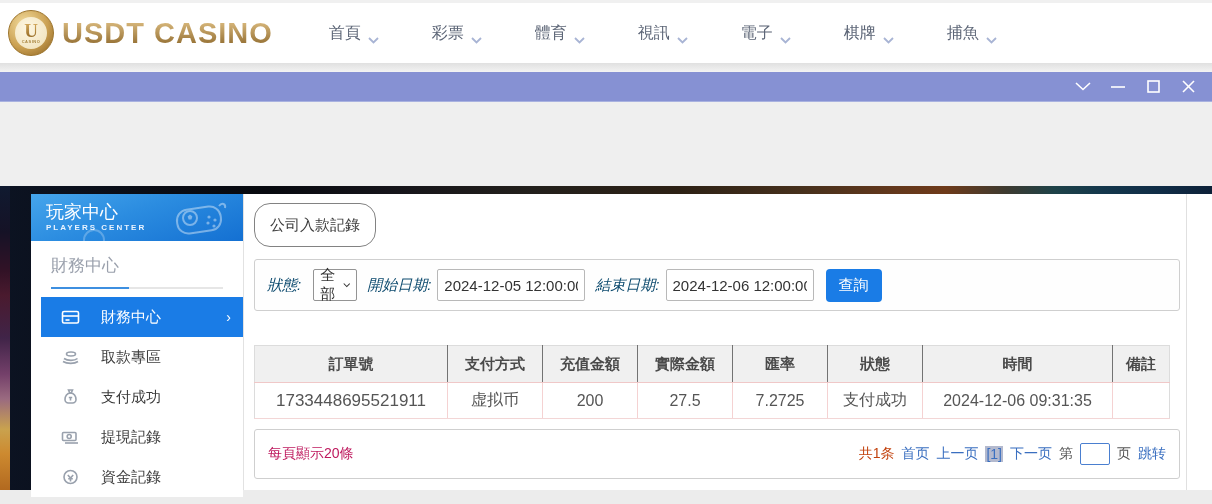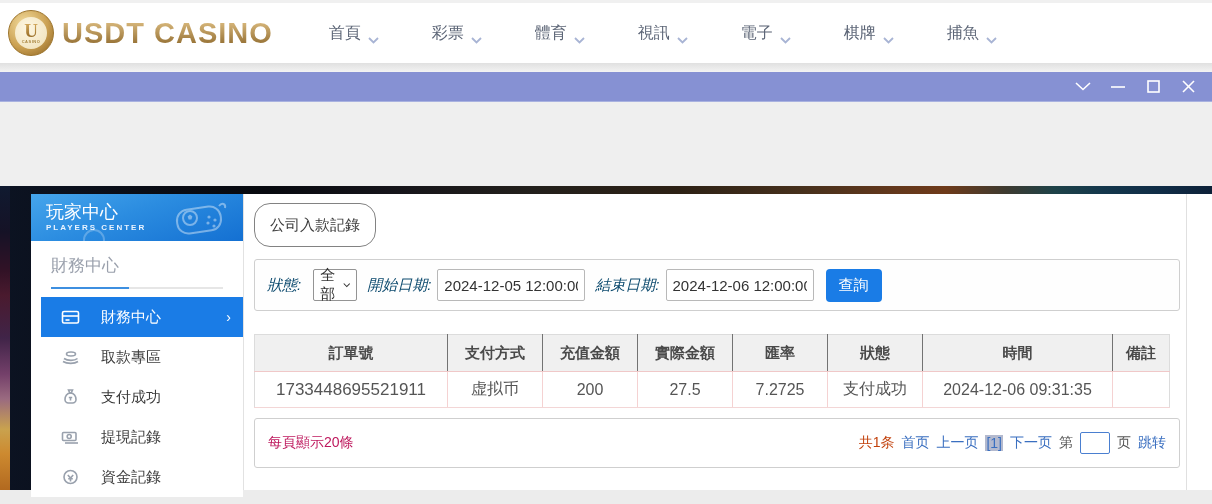--- a/index.html
+++ b/index.html
@@ -80,21 +80,21 @@
   .f-label { font-size:15px; color:#0c4a6e;font-style:italic; }
   .f-select { display:inline-flex; align-items:center; justify-content:space-between; width:44px; height:32px;
           border:1px solid #949494; border-radius:2px; background:#fff; margin-left:12px; padding:0 6px; cursor:pointer;font-family:Liberation Serif, serif; }
   .f-select span { font-size:15px; color:#333; }
   .f-input { width:148px; height:32px; border:1px solid #b8b8b8; border-radius:2px; background:#fff;
           font-size:15px; color:#333; padding:0 6px; font-family:"Liberation Sans",sans-serif; }
   .gap8 { margin-left:8px; } .gap10 { margin-left:10px; }
   .search-btn { margin-left:12px; height:33px; padding:0 13px; background:var(--accent,#2b7ce4); color:#fff;
           border:none; border-radius:4px; font-size:15px; cursor:pointer; font-family:"Liberation Sans",sans-serif; }
 
-  .records-table { margin-top:23px; margin-right:32px; width:calc(100% - 42px); border-collapse:collapse;
+  .records-table { margin-top:34px; margin-right:32px; width:calc(100% - 42px); border-collapse:collapse;
           border:1px solid #dcdcdc; table-layout:fixed; }
   .records-table th { height:37px; background:#f0f0f0; font-size:15px; font-weight:bold; color:#4a4a4a;
           border-left:1px solid #737373; border-bottom:1px solid #f0c8c8; text-align:center; }
   .records-table th:first-child { border-left:none; }
   .records-table td { height:36px; font-size:16px; color:#555; text-align:center;
           border-left:1px solid #f5d2d2; border-bottom:1px solid #f3d6d6; background:#fff; }
   .records-table td:first-child { border-left:none; font-size:17px; }
 
   .pager-box { margin-top:10px; margin-right:32px; height:50px; border:1px solid #cfcfcf; border-radius:3px;
           display:flex; align-items:center; justify-content:space-between; padding:0 13px; background:#fff; }

